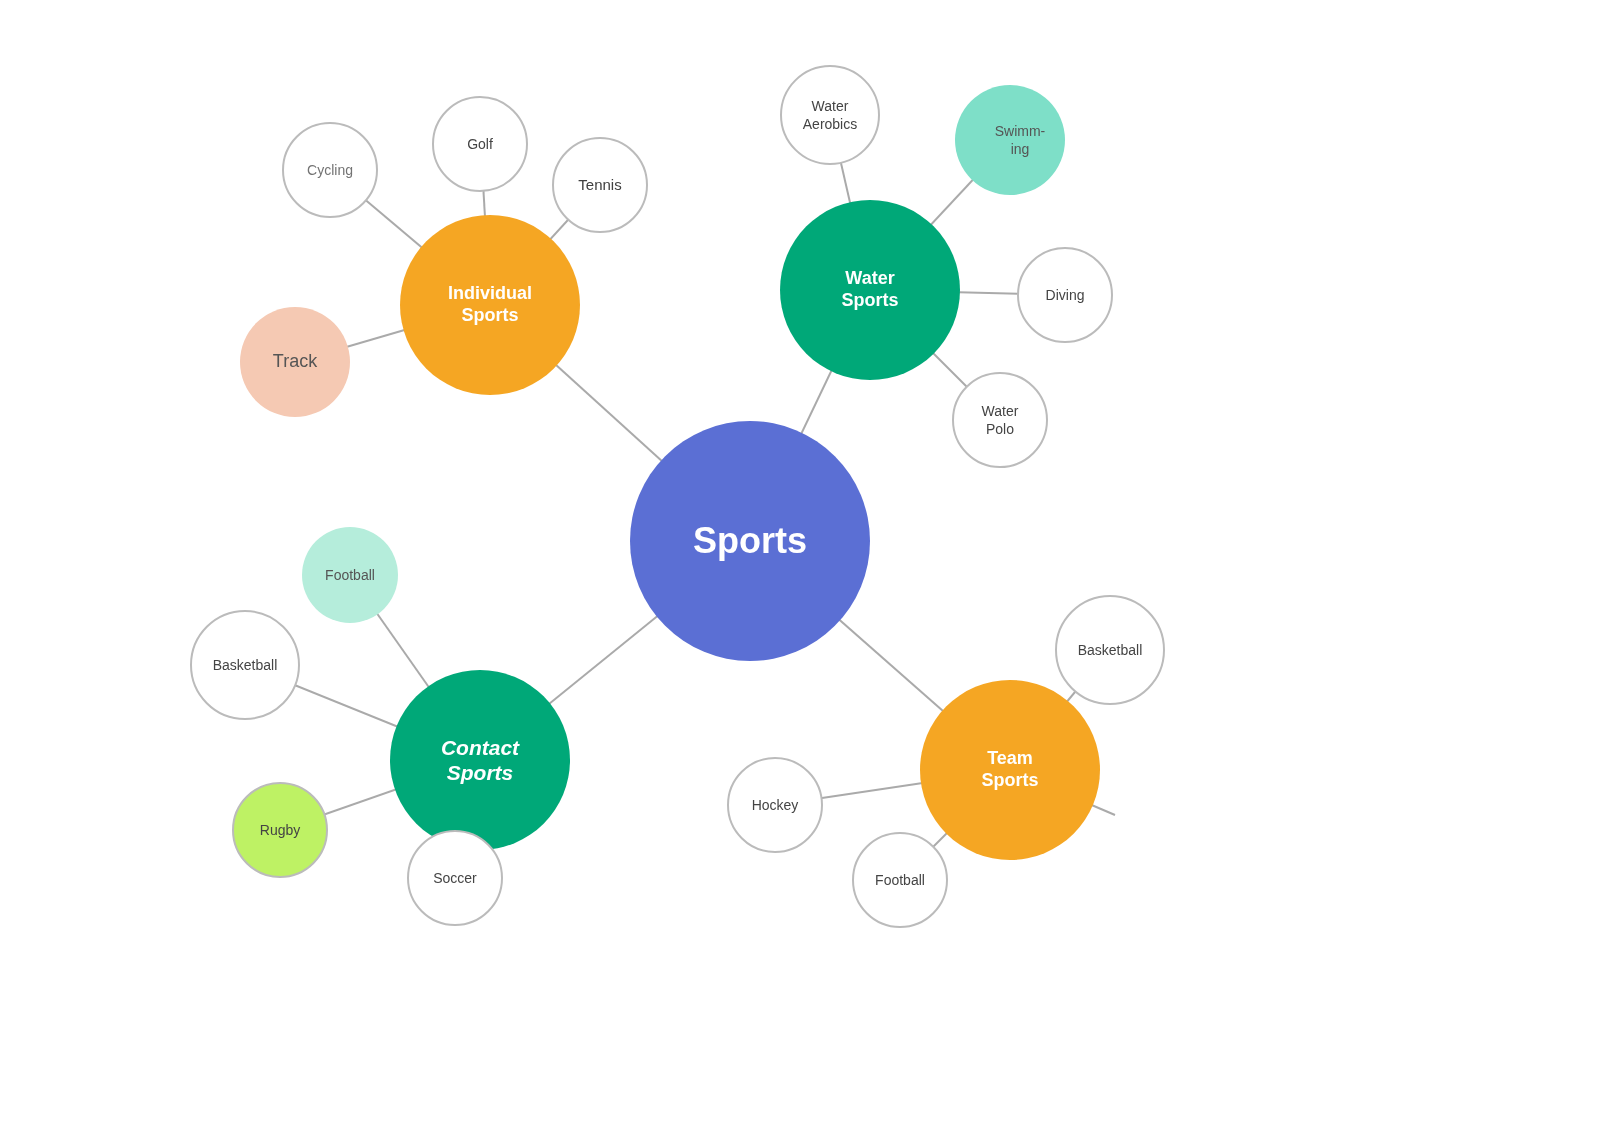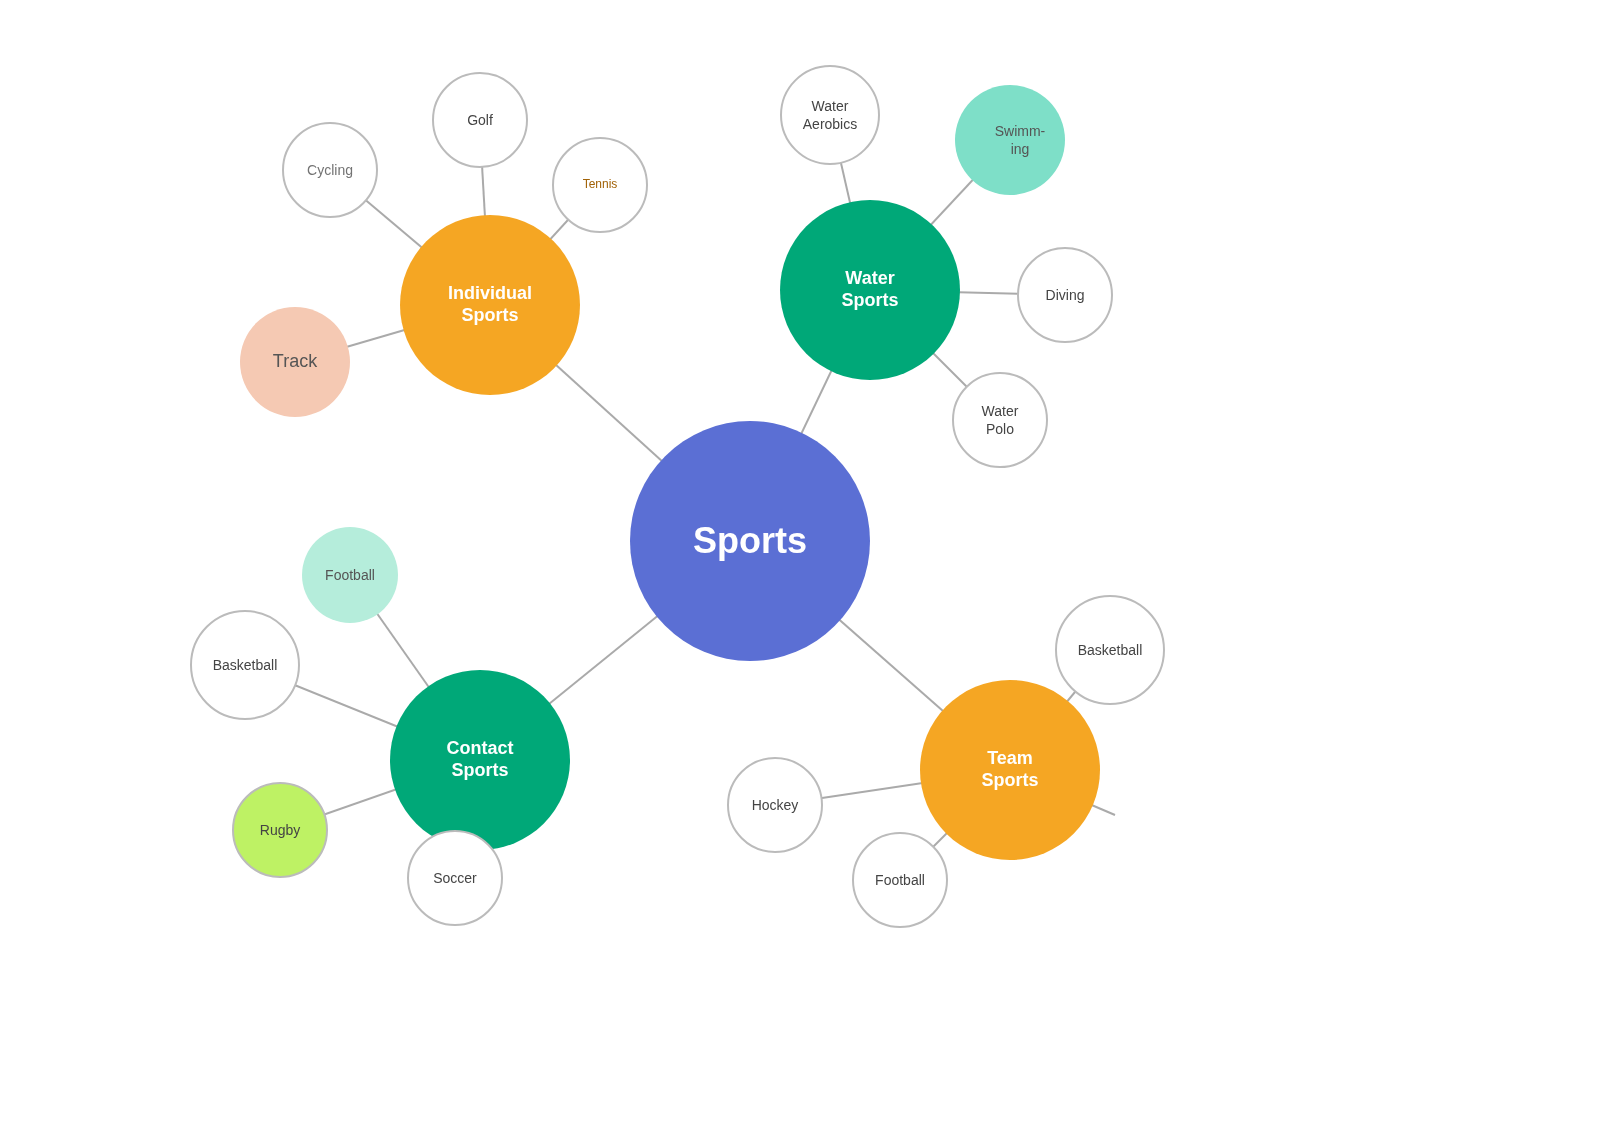--- a/index.html
+++ b/index.html
@@ -68,25 +68,25 @@
       <line x1="1010" y1="770" x2="1115" y2="815" stroke="#aaa" stroke-width="2"></line>
       <line x1="1010" y1="770" x2="900" y2="880" stroke="#aaa" stroke-width="2"></line>
       <line x1="1010" y1="770" x2="775" y2="805" stroke="#aaa" stroke-width="2"></line>
     </svg>
 <div class="node" style="left: 750px; top: 541px; width: 240px; height: 240px; background-color: rgb(91, 111, 212);">
       <span class="node-text" style="font-size: 36px; color: rgb(255, 255, 255); font-weight: bold;">Sports</span>
     </div>
     <div class="node" style="left: 490px; top: 305px; width: 180px; height: 180px; background-color: rgb(245, 166, 35);">
       <span class="node-text" style="font-size: 18px; color: rgb(255, 255, 255); font-weight: bold;">Individual<br>Sports</span>
     </div>
-    <div class="node" style="left: 480px; top: 120px; width: 96px; height: 96px; background-color: rgb(255, 255, 255); border: 2px solid rgb(187, 187, 187);">
+    <div class="node" style="left: 480px; top: 144px; width: 96px; height: 96px; background-color: rgb(255, 255, 255); border: 2px solid rgb(187, 187, 187);">
       <span class="node-text-dark" style="font-size: 14px; color: rgb(68, 68, 68);">Golf</span>
     </div>
     <div class="node" style="left: 600px; top: 185px; width: 96px; height: 96px; background-color: rgb(255, 255, 255); border: 2px solid rgb(187, 187, 187);">
-      <span class="node-text-dark" style="font-size: 12px; color: #a16207;">Tennis</span>
+      <span class="node-text-dark" style="font-size: 15px; color: #404040;">Tennis</span>
     </div>
     <div class="node" style="left: 330px; top: 170px; width: 96px; height: 96px; background-color: rgb(255, 255, 255); border: 2px solid rgb(187, 187, 187);">
       <span class="node-text-dark" style="font-size: 14px; color: #737373;">Cycling</span>
     </div>
     <div class="node" style="left: 295px; top: 362px; width: 110px; height: 110px; background-color: rgb(245, 201, 179);">
       <span class="node-text-dark" style="font-size: 18px; color: rgb(85, 85, 85);">Track</span>
     </div>
     <div class="node" style="left: 870px; top: 290px; width: 180px; height: 180px; background-color: rgb(0, 168, 120);">
       <span class="node-text" style="font-size: 18px; color: rgb(255, 255, 255); font-weight: bold;">Water<br>Sports</span>
     </div>
@@ -96,21 +96,21 @@
     <div class="node" style="left: 1010px; top: 140px; width: 110px; height: 110px; background-color: rgb(126, 223, 200);">
       <span class="node-text-dark" style="font-size: 14px; color: rgb(85, 85, 85); margin-left: 20px;">Swimm-<br>ing</span>
     </div>
     <div class="node" style="left: 1065px; top: 295px; width: 96px; height: 96px; background-color: rgb(255, 255, 255); border: 2px solid rgb(187, 187, 187);">
       <span class="node-text-dark" style="font-size: 14px; color: rgb(68, 68, 68);">Diving</span>
     </div>
     <div class="node" style="left: 1000px; top: 420px; width: 96px; height: 96px; background-color: rgb(255, 255, 255); border: 2px solid rgb(187, 187, 187);">
       <span class="node-text-dark" style="font-size: 14px; color: rgb(68, 68, 68);">Water<br>Polo</span>
     </div>
     <div class="node" style="left: 480px; top: 760px; width: 180px; height: 180px; background-color: rgb(0, 168, 120);">
-      <span class="node-text" style="font-size: 18px; color: rgb(255, 255, 255); font-weight: bold;">Contact<br>Sports</span>
+      <span class="node-text" style="font-size: 21px; color: rgb(255, 255, 255); font-weight: bold; font-style: italic;">Contact<br>Sports</span>
     </div>
     <div class="node" style="left: 350px; top: 575px; width: 96px; height: 96px; background-color: rgb(181, 237, 219);">
       <span class="node-text-dark" style="font-size: 14px; color: rgb(85, 85, 85);">Football</span>
     </div>
     <div class="node" style="left: 245px; top: 665px; width: 110px; height: 110px; background-color: rgb(255, 255, 255); border: 2px solid rgb(187, 187, 187);">
       <span class="node-text-dark" style="font-size: 14px; color: rgb(68, 68, 68);">Basketball</span>
     </div>
     <div class="node" style="left: 280px; top: 830px; width: 96px; height: 96px; background-color: #bef264; border: 2px solid rgb(187, 187, 187); align-items: center;">
       <span class="node-text-dark" style="font-size: 14px; color: rgb(68, 68, 68);">Rugby</span>
     </div>

